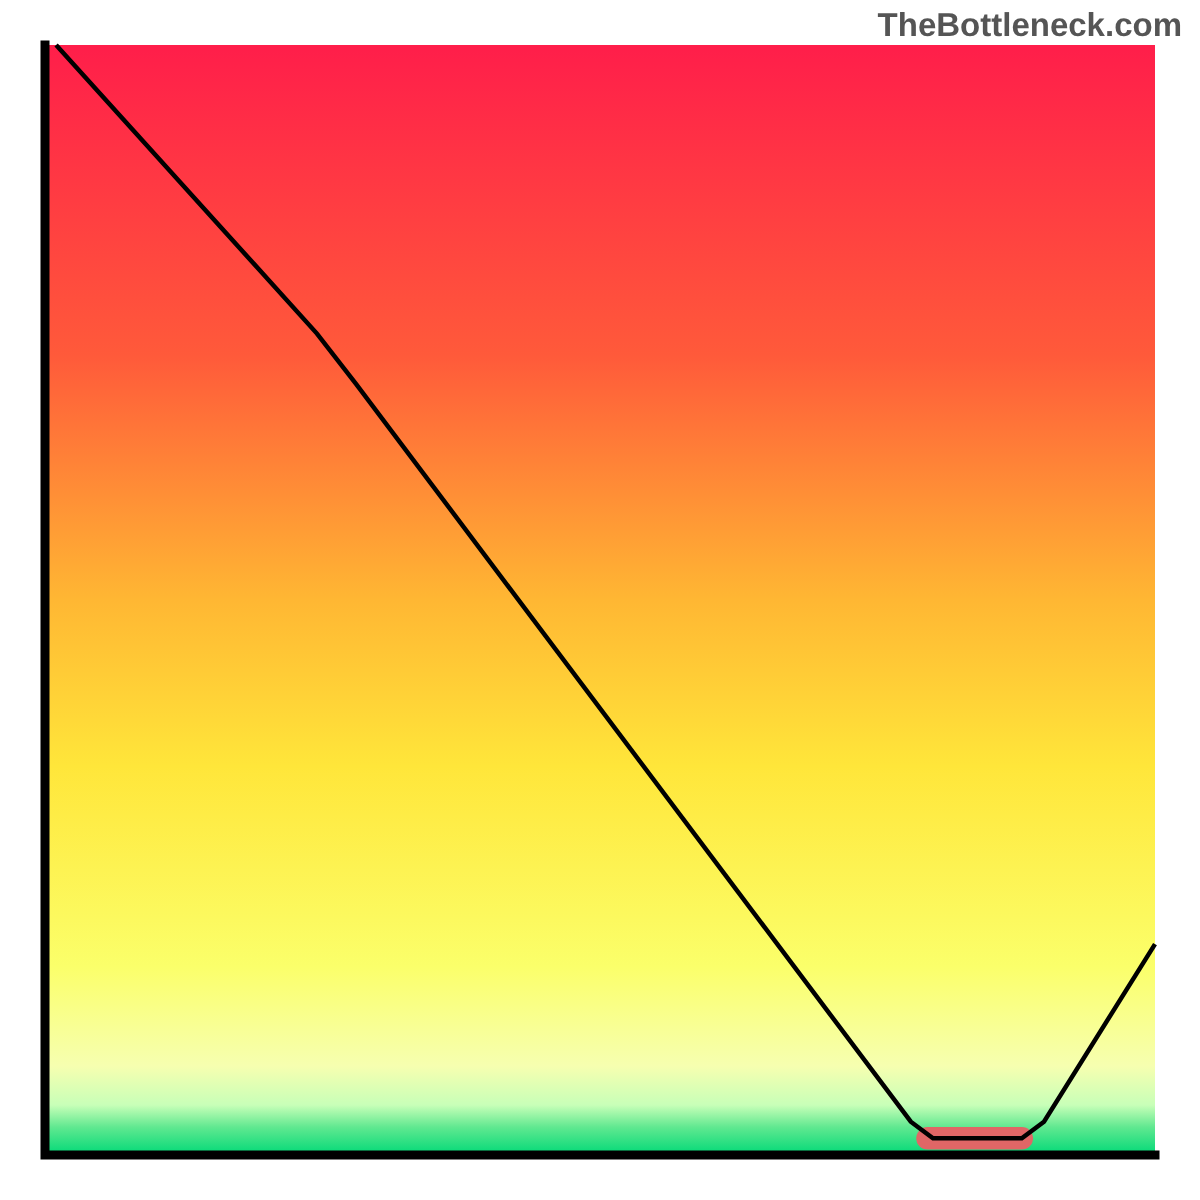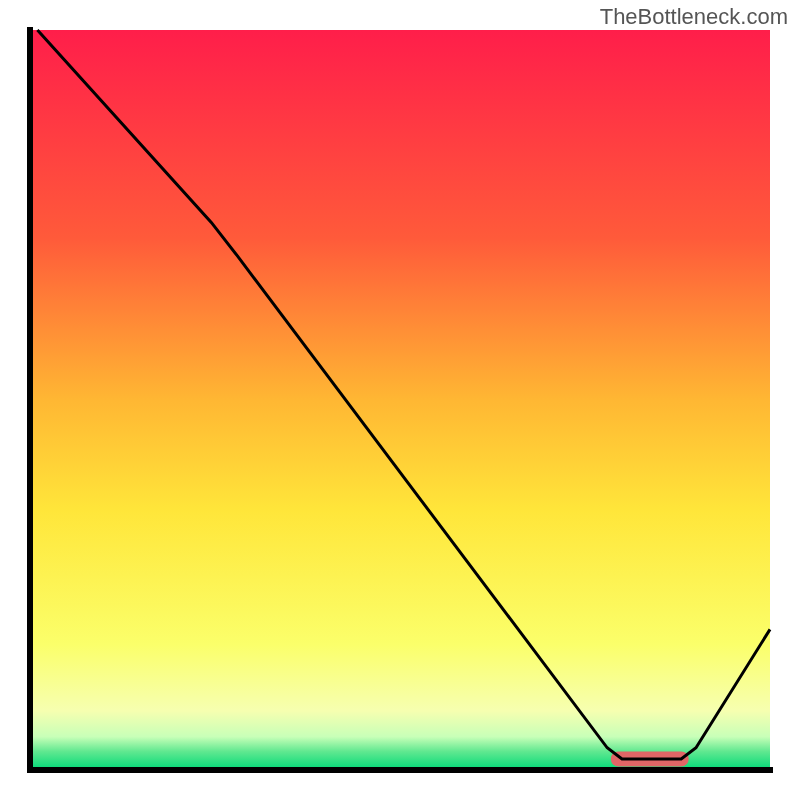--- a/index.html
+++ b/index.html
@@ -13,21 +13,21 @@
   .container {
     position: relative;
     width: 800px;
     height: 800px;
   }
   .watermark {
     position: absolute;
     top: 4px;
     right: 12px;
     font-size: 22px;
-    font-weight: 400;
+    font-weight: 700;
     color: #555555;
     z-index: 10;
     margin-left: 43px;
   }
   svg.plot {
     position: absolute;
     left: 0;
     top: 0;
   }
 </style>

